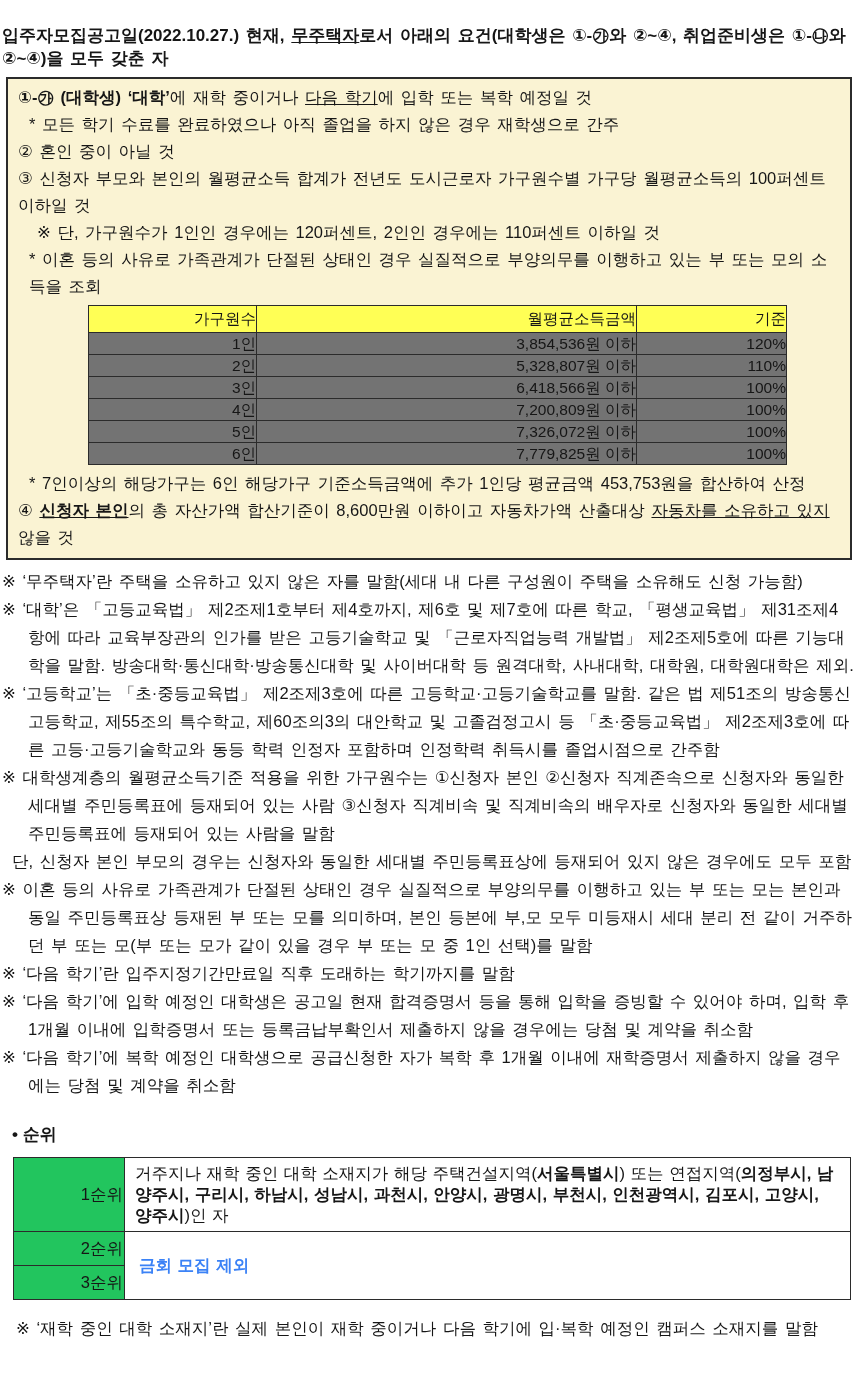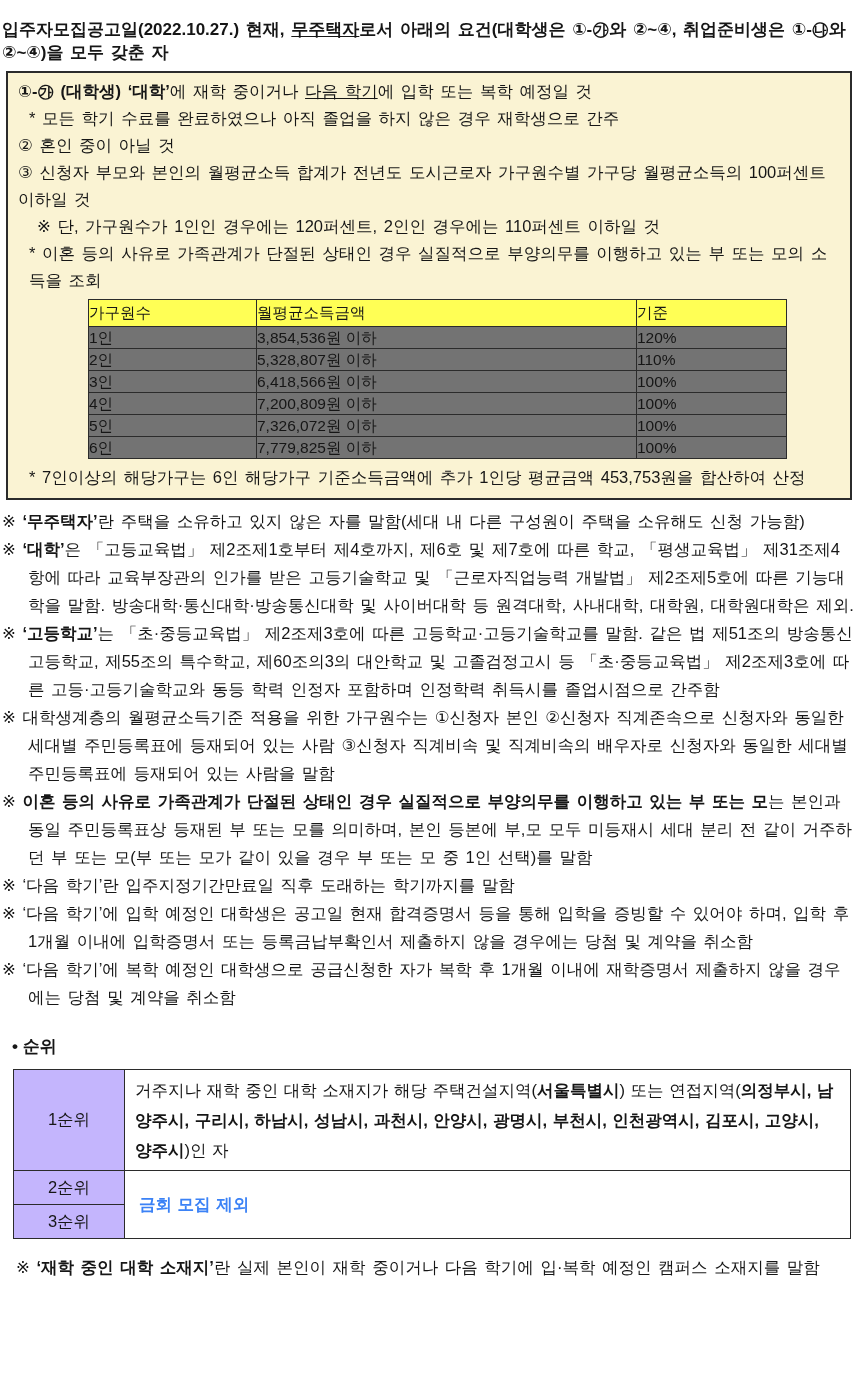--- a/index.html
+++ b/index.html
@@ -6,21 +6,21 @@
   body {
     width:856px;
     font-family:"Liberation Sans","DejaVu Sans",sans-serif;
     color:#161616;
     -webkit-font-smoothing:antialiased;
   }
   .page { width:856px; padding:4px 0 10px 0; box-sizing:border-box; }
 
   
   .hdr {
-    margin:14px 2px 7px 2px;
+    margin:20px 2px 7px 2px;
     font-size:17px; font-weight:bold; line-height:23px; word-spacing:2px;
   }
   .hdr .u { text-decoration:underline; }
 
   
   .box {
     margin:4px 4px 0 6px;
     border:2px solid #2b2b2b;
     background:#faf3d3;
     padding:5px 10px 7px 10px;
@@ -28,42 +28,42 @@
   .bl { margin:0; font-size:16.5px; line-height:27px; word-spacing:2px; }
   .bl b { font-weight:bold; }
   .ind1 { padding-left:11px; }
   .ind2 { padding-left:19px; }
   .u { text-decoration:underline; }
   .bu { font-weight:bold; text-decoration:underline; }
 
   
   table.income { border-collapse:collapse; margin:5px 0 5px 70px; table-layout:fixed; }
   .income th, .income td {
-    border:1.6px solid #2b2b2b; text-align:left; padding:0;
+    border:1.6px solid #2b2b2b; text-align:right; padding:0;
     font-size:15.5px; line-height:20px;
   }
   .income th { background:#ffff55; height:26px; font-weight:normal; }
   .income td { background:#737373; height:21px; }
   .c-members { width:168px; } .c-amount { width:380px; } .c-ratio { width:150px; }
 
   
   .notes { margin:7px 2px 0 2px; }
   .note {
     margin:0; font-size:16.5px; line-height:28px; word-spacing:2px;
     padding-left:26px; text-indent:-26px;
   }
-  .note b { font-weight:bold; }
+  .note b { font-weight:normal; }
   .note-sub { padding-left:10px; text-indent:0; }
 
   
   .rank-head { margin:24px 4px 11px 12px; font-size:17px; font-weight:bold; }
   table.rank { border-collapse:collapse; margin-left:13px; width:838px; table-layout:fixed; }
   .rank td { border:1.6px solid #2b2b2b; font-size:16.5px; word-spacing:1px; }
-  .rank .rk { width:108px; background:#c4b5fd; text-align:center;margin-left:8px; }
-  .rank .dsc { padding:5px 10px; line-height:30px; }
+  .rank .rk { width:108px; background:#22c55e; text-align:right;margin-left:8px; }
+  .rank .dsc { padding:5px 10px; line-height:21px; }
   .rank .r1 { height:58px; }
   .rank .r2 { height:34px; }
   .excl { color:#3b82f6; font-weight:bold; font-size:17px; padding-left:14px; }
 </style>
 </head>
 <body>
 
 <div class="page">
 
   <p class="hdr"><span>입주자모집공고일(2022.10.27.) 현재, </span><span class="u">무주택자</span><span>로서 아래의 요건(대학생은 ①-㉮와 ②~④, 취업준비생은 ①-㉯와 ②~④)을 모두 갖춘 자</span></p>
@@ -117,27 +117,29 @@
           </tr>
         <tr>
             <td>6인</td>
             <td>7,779,825원 이하</td>
             <td>100%</td>
           </tr>
       </tbody>
     </table>
 
     <p class="bl ind1">* 7인이상의 해당가구는 6인 해당가구 기준소득금액에 추가 1인당 평균금액 453,753원을 합산하여 산정</p>
+    <p class="bl"><span>④ </span><span class="bu">신청자 본인</span><span>의 총 자산가액 합산기준이 8,600만원 이하이고 자동차가액 산출대상 </span><span class="u">자동차를 소유하고 있지</span><span> 않을 것</span></p>
   </div>
 
   <div class="notes">
     <p class="note"><span>※ </span><b>‘무주택자’</b><span>란 주택을 소유하고 있지 않은 자를 말함(세대 내 다른 구성원이 주택을 소유해도 신청 가능함)</span></p>
     <p class="note"><span>※ </span><b>‘대학’</b><span>은 「고등교육법」 제2조제1호부터 제4호까지, 제6호 및 제7호에 따른 학교, 「평생교육법」 제31조제4항에 따라 교육부장관의 인가를 받은 고등기술학교 및 「근로자직업능력 개발법」 제2조제5호에 따른 기능대학을 말함. 방송대학·통신대학·방송통신대학 및 사이버대학 등 원격대학, 사내대학, 대학원, 대학원대학은 제외.</span></p>
     <p class="note"><span>※ </span><b>‘고등학교’</b><span>는 「초·중등교육법」 제2조제3호에 따른 고등학교·고등기술학교를 말함. 같은 법 제51조의 방송통신고등학교, 제55조의 특수학교, 제60조의3의 대안학교 및 고졸검정고시 등 「초·중등교육법」 제2조제3호에 따른 고등·고등기술학교와 동등 학력 인정자 포함하며 인정학력 취득시를 졸업시점으로 간주함</span></p>
     <p class="note">※ 대학생계층의 월평균소득기준 적용을 위한 가구원수는 ①신청자 본인 ②신청자 직계존속으로 신청자와 동일한 세대별 주민등록표에 등재되어 있는 사람 ③신청자 직계비속 및 직계비속의 배우자로 신청자와 동일한 세대별 주민등록표에 등재되어 있는 사람을 말함</p>
+    <p class="note note-sub">단, 신청자 본인 부모의 경우는 신청자와 동일한 세대별 주민등록표상에 등재되어 있지 않은 경우에도 모두 포함</p>
     <p class="note"><span>※ </span><b>이혼 등의 사유로 가족관계가 단절된 상태인 경우 실질적으로 부양의무를 이행하고 있는 부 또는 모</b><span>는 본인과 동일 주민등록표상 등재된 부 또는 모를 의미하며, 본인 등본에 부,모 모두 미등재시 세대 분리 전 같이 거주하던 부 또는 모(부 또는 모가 같이 있을 경우 부 또는 모 중 1인 선택)를 말함</span></p>
     <p class="note">※ ‘다음 학기’란 입주지정기간만료일 직후 도래하는 학기까지를 말함</p>
     <p class="note">※ ‘다음 학기’에 입학 예정인 대학생은 공고일 현재 합격증명서 등을 통해 입학을 증빙할 수 있어야 하며, 입학 후 1개월 이내에 입학증명서 또는 등록금납부확인서 제출하지 않을 경우에는 당첨 및 계약을 취소함</p>
     <p class="note">※ ‘다음 학기’에 복학 예정인 대학생으로 공급신청한 자가 복학 후 1개월 이내에 재학증명서 제출하지 않을 경우에는 당첨 및 계약을 취소함</p>
   </div>
 
   <p class="rank-head">• 순위</p>
 
   <table class="rank">
     <tbody>

